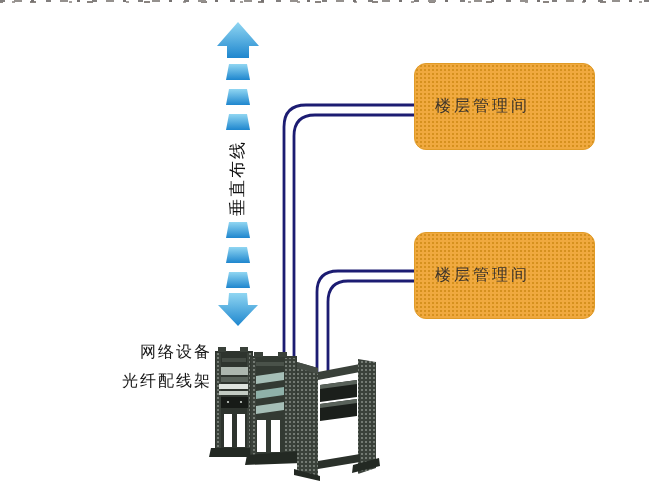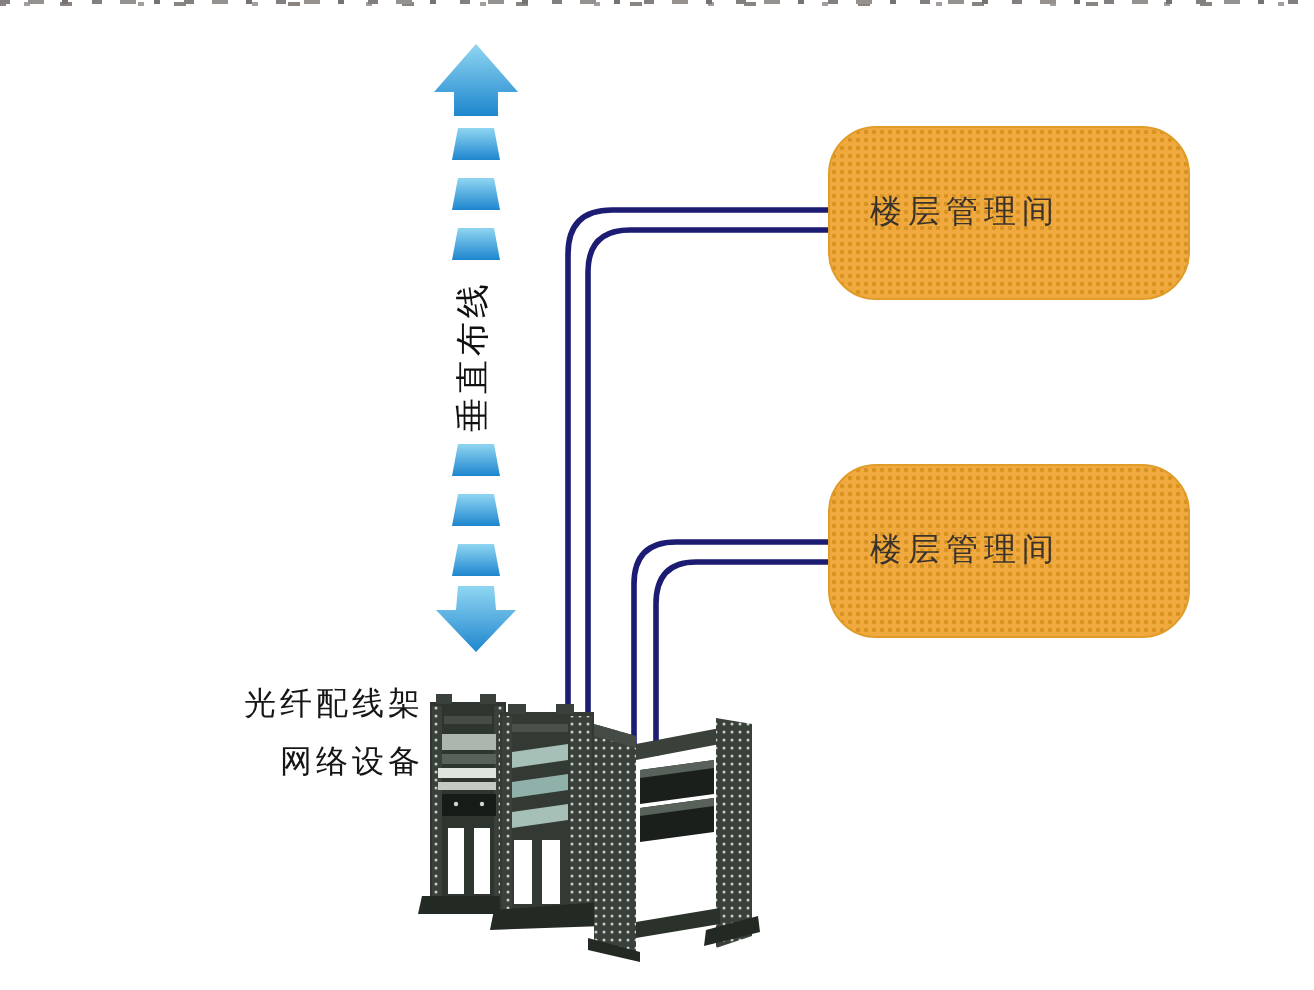--- a/index.html
+++ b/index.html
@@ -15,21 +15,21 @@
     background-size:auto 2px,auto 3px;background-repeat:repeat-x;background-position:0 0,3px 1px;
   }
   svg.canvas{position:absolute;top:0;left:0;}
   .vlabel{
     position:absolute;left:157px;top:166px;width:160px;height:24px;line-height:24px;
     text-align:center;transform:rotate(-90deg);
     font-size:17px;letter-spacing:2px;color:#111;font-weight:500;white-space:nowrap;
   }
   .room{
     position:absolute;left:414px;width:181px;height:87px;box-sizing:border-box;
-    border-radius:24px;border:1px solid #E09B28;
+    border-radius:12px;border:1px solid #E09B28;
     background-color:#F0A93F;
     background-image:radial-gradient(circle,#D6911E 1px,rgba(0,0,0,0) 1.15px);
     background-size:4px 4px;
     display:flex;align-items:center;padding-left:20px;
     font-size:16px;letter-spacing:3px;color:#3A332C;font-weight:500;
   }
   .room1{top:63px;}
   .room2{top:232px;}
   .rack-labels{
     position:absolute;left:90px;top:337px;width:122px;text-align:right;
@@ -131,18 +131,18 @@
 
   <div class="room room1">
     <span>楼层管理间</span>
   </div>
 
   <div class="room room2">
     <span>楼层管理间</span>
   </div>
 
   <div class="rack-labels">
+    <div>网络设备</div>
     <div>光纤配线架</div>
-    <div>网络设备</div>
   </div>
 
 
 </div>
 
 </body></html>

